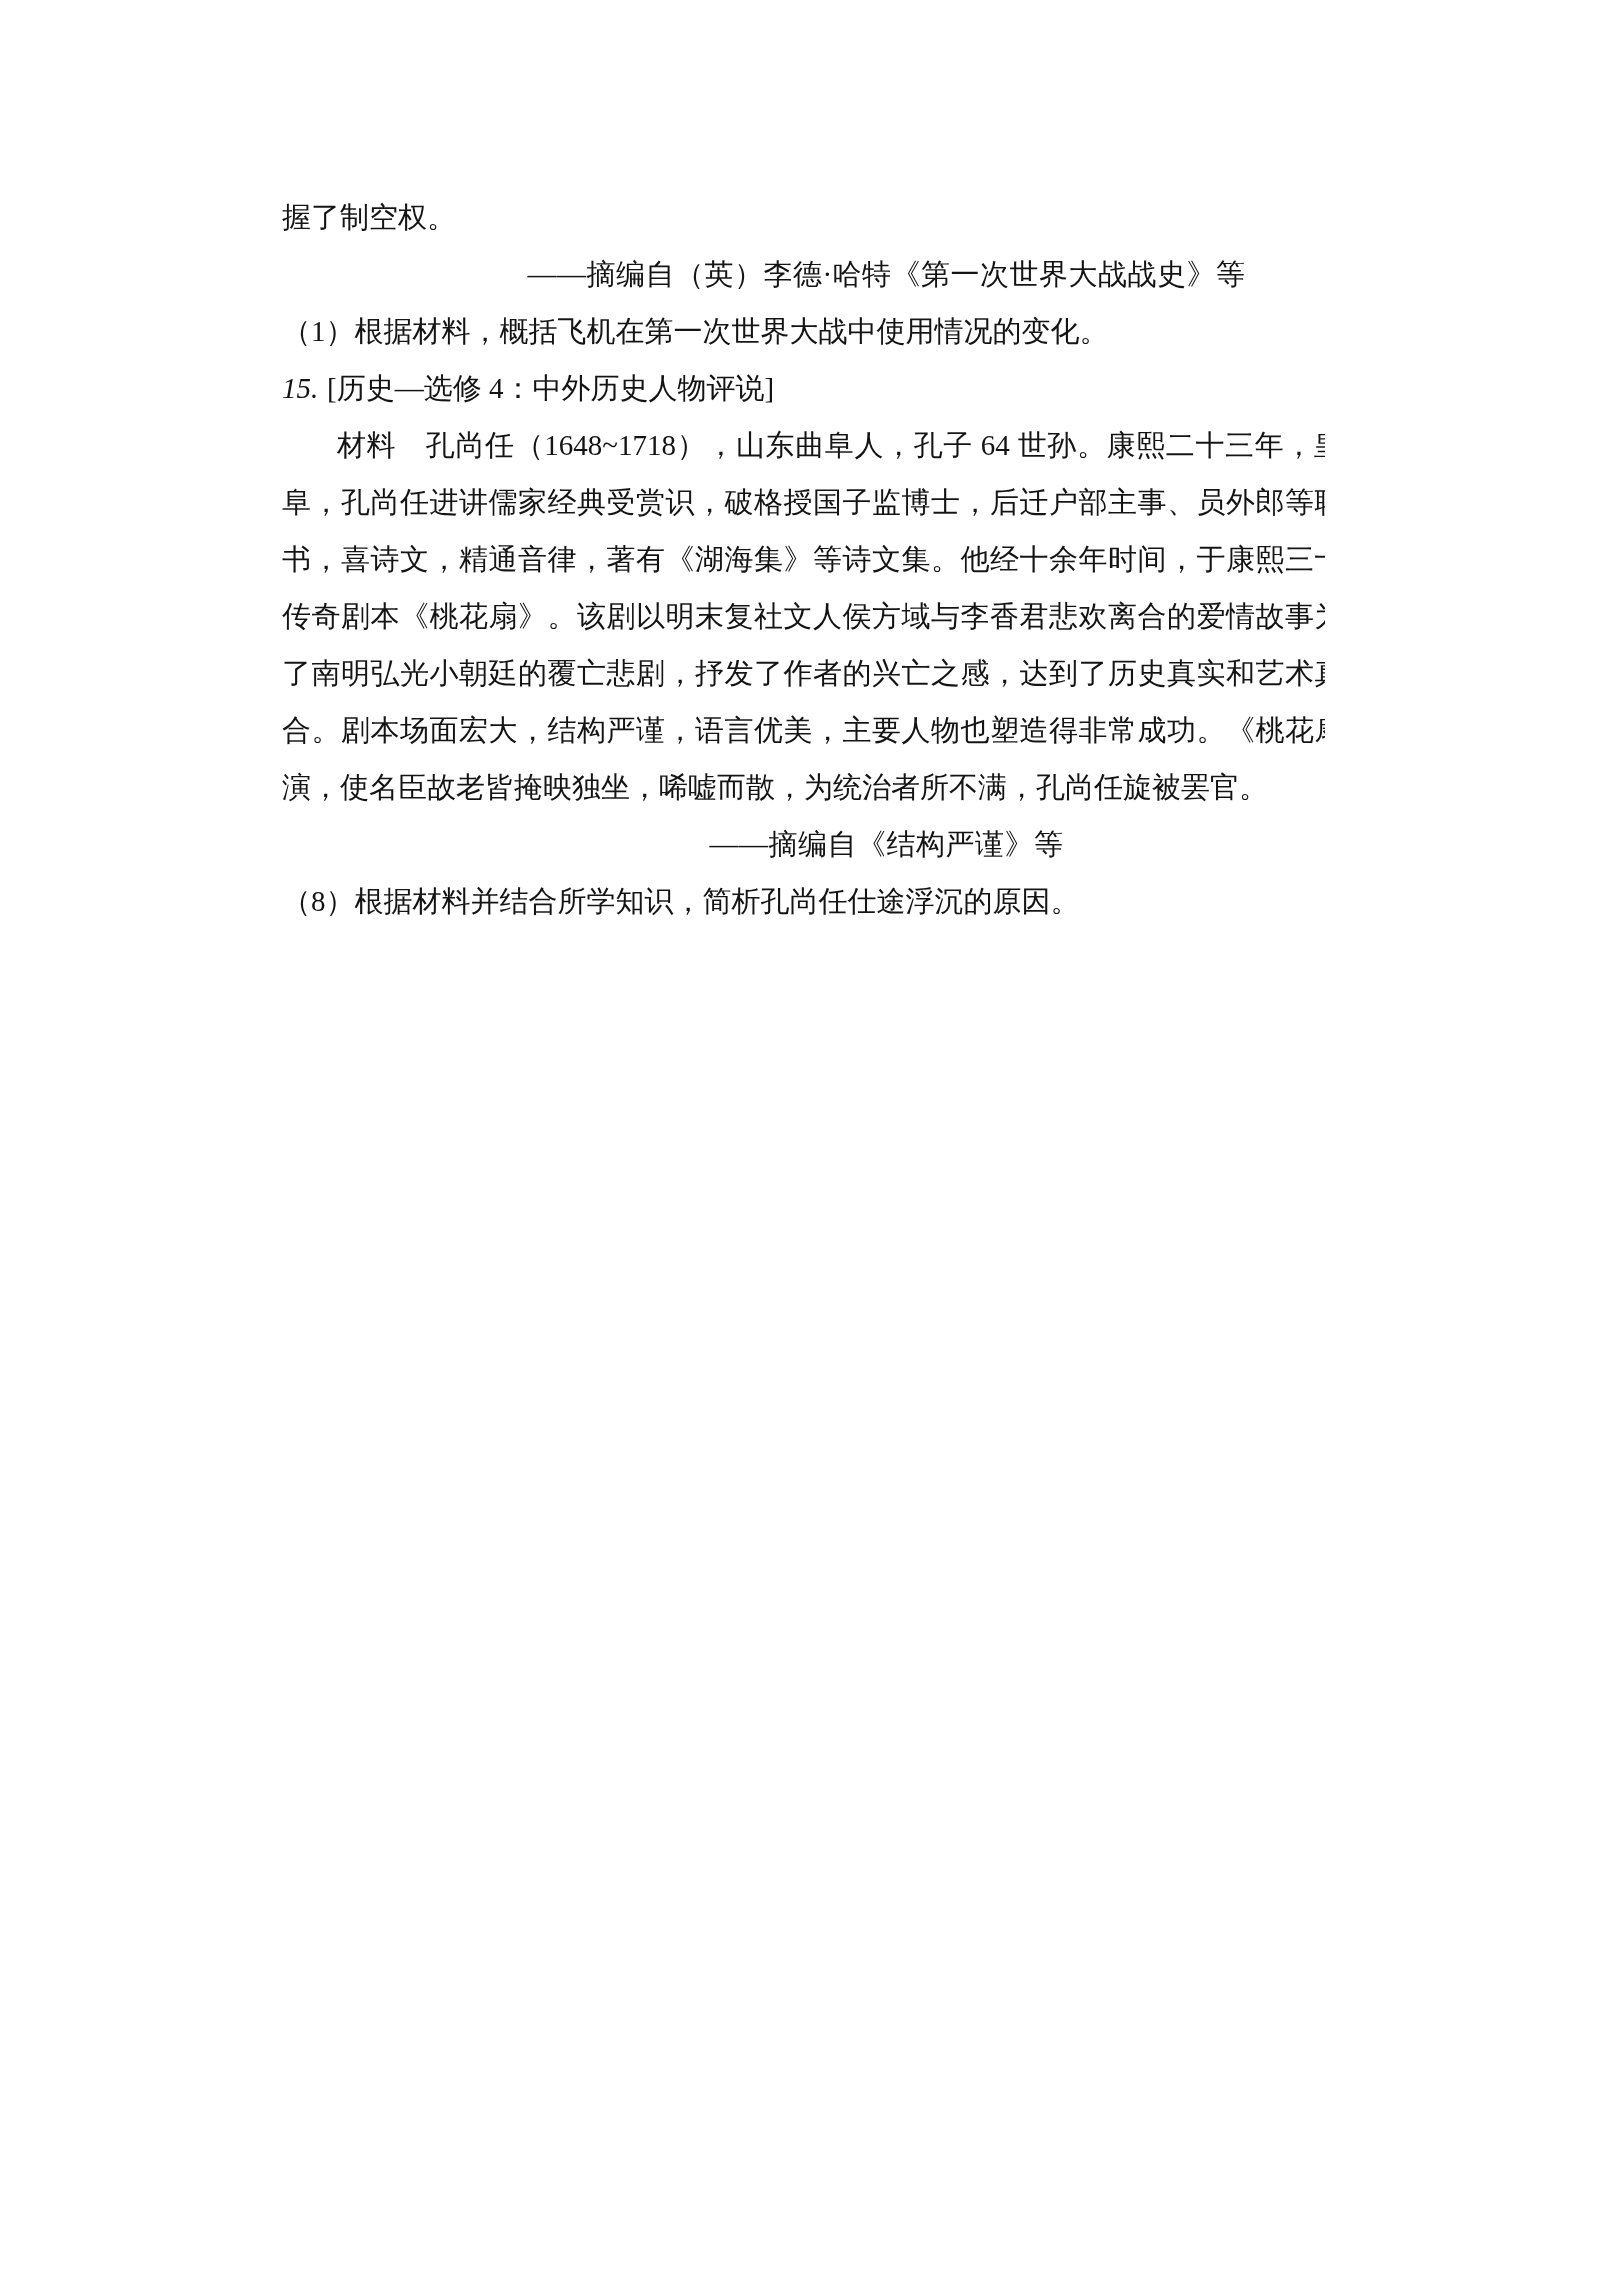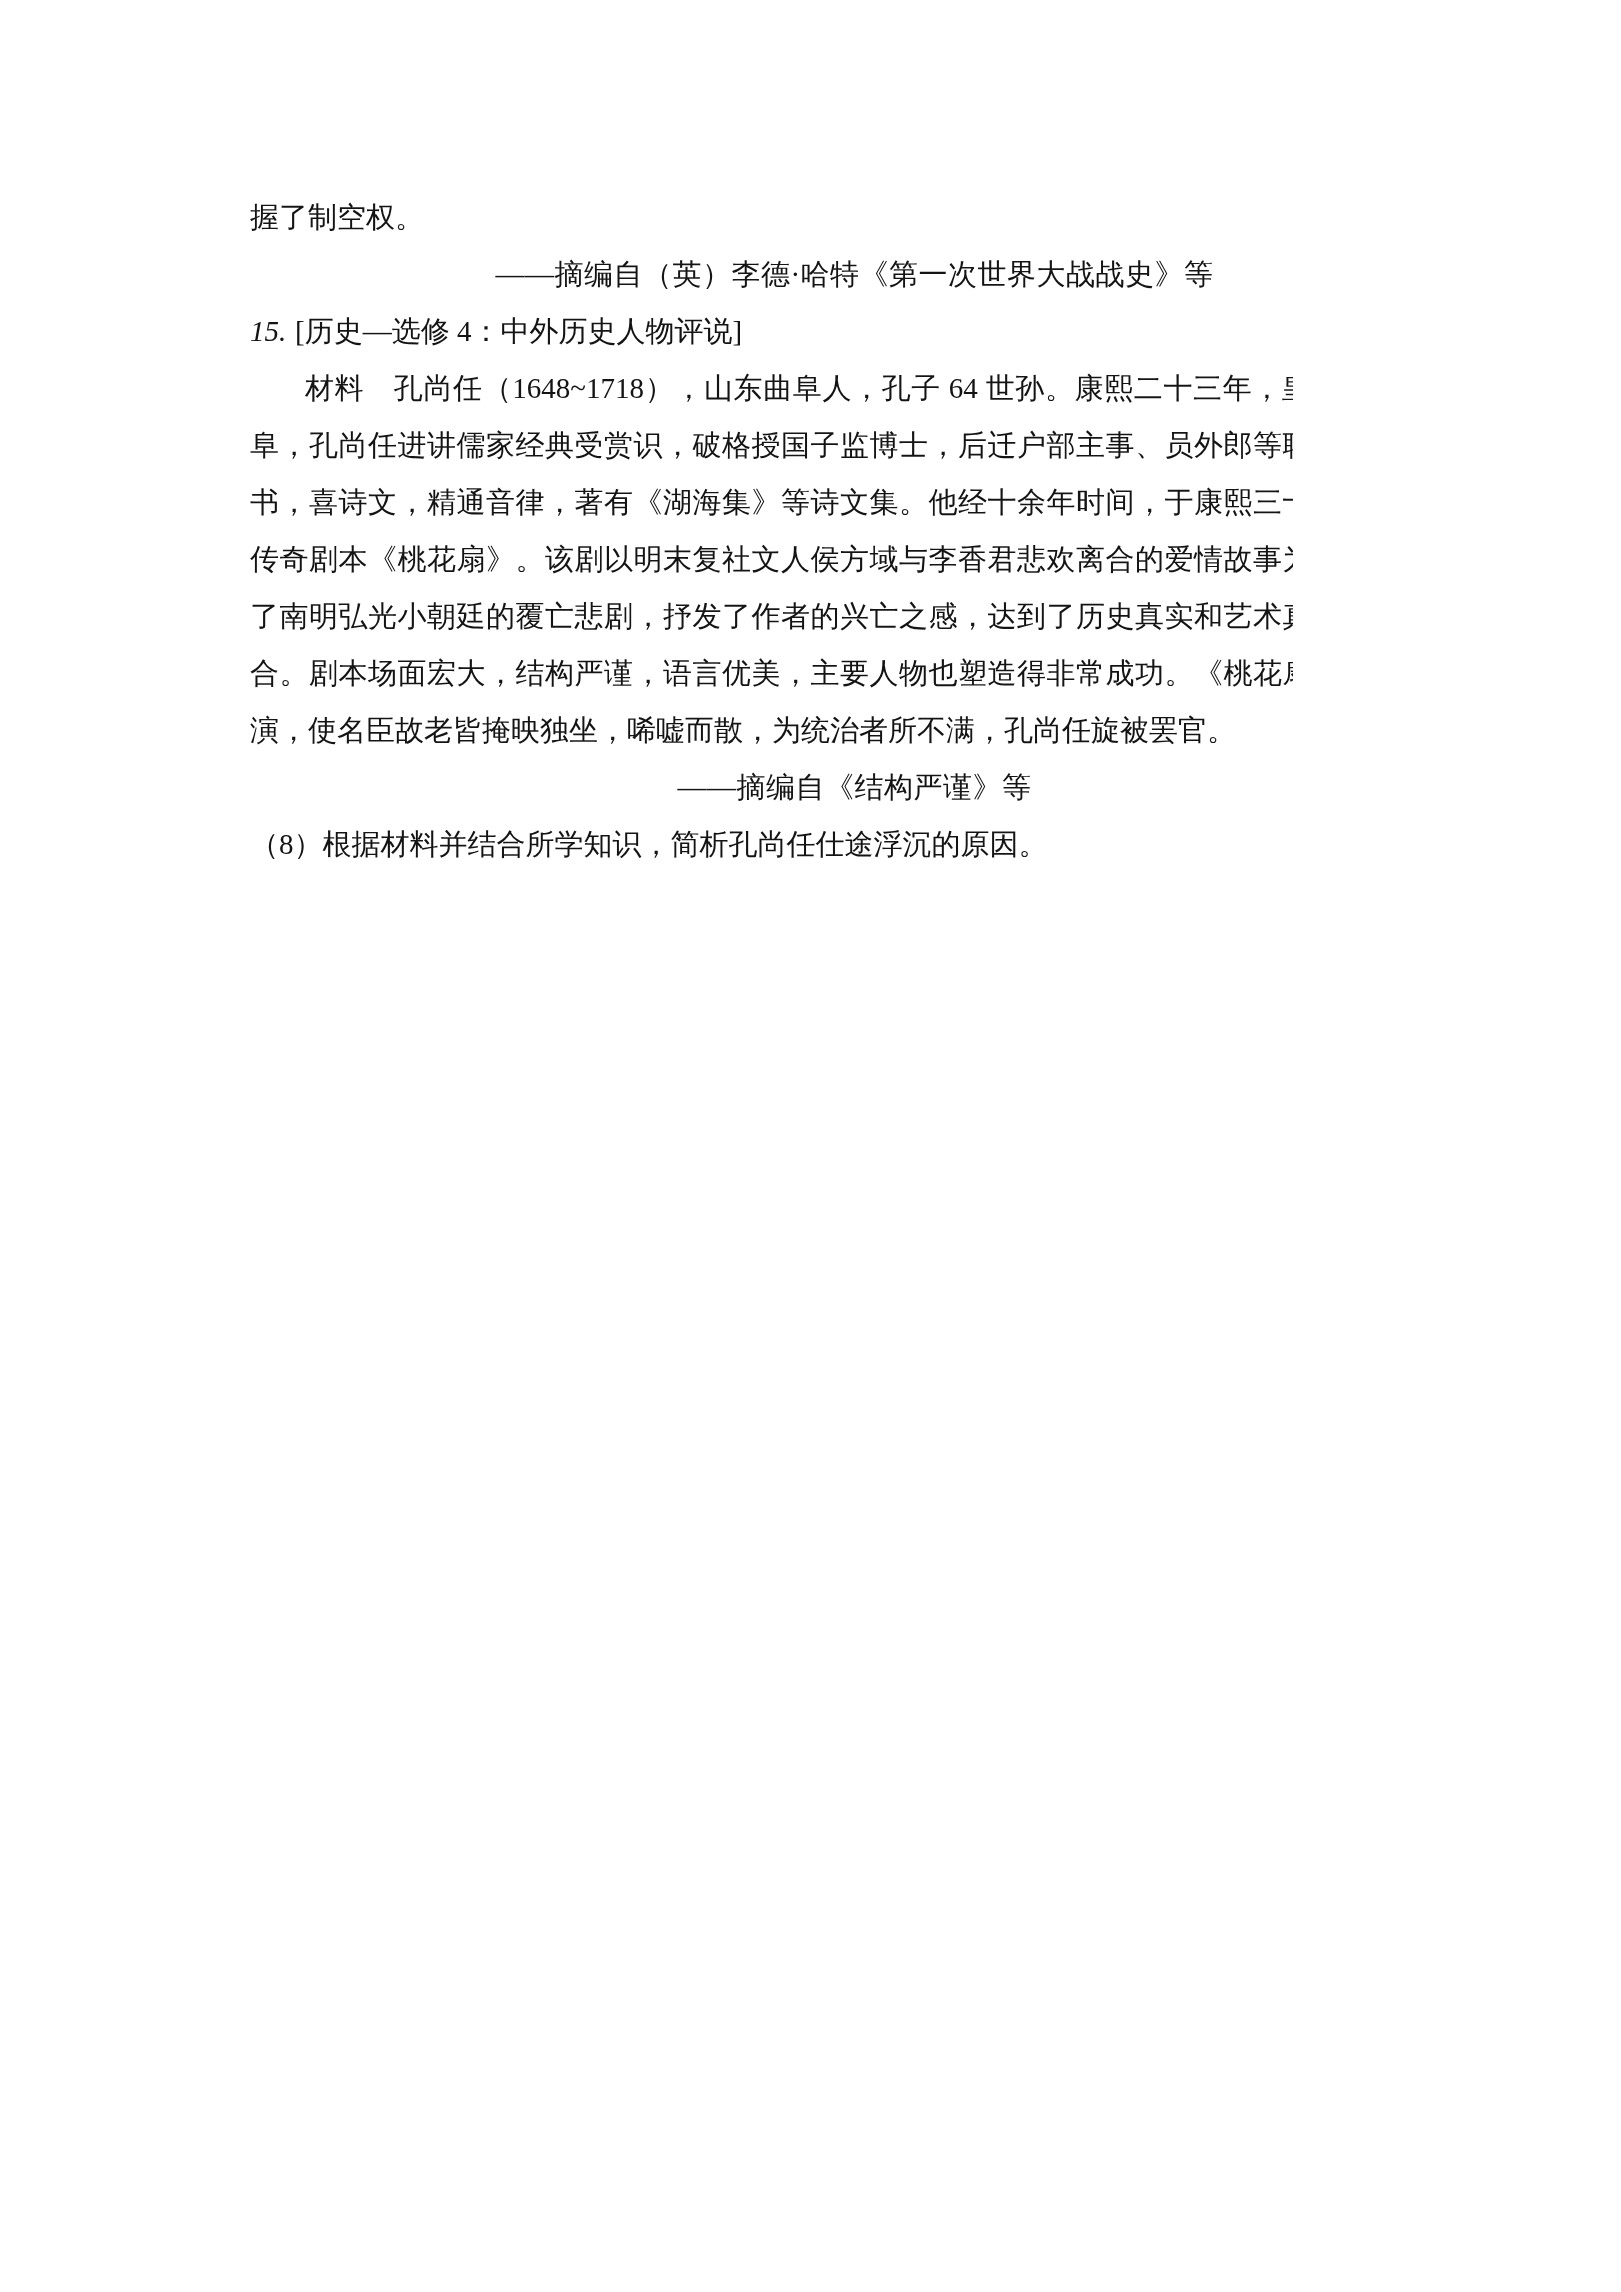--- a/index.html
+++ b/index.html
@@ -8,20 +8,21 @@
     background: #ffffff;
   }
   .page {
     position: relative;
     width: 1293px;
     height: 2293px;
     background: #ffffff;
     overflow: hidden;
     font-family: "Liberation Serif", serif;
     color: #141414;
+    margin-left: 32px;
   }
   .content {
     position: absolute;
     left: 250px;
     top: 189px;
     width: 1209px;
     font-size: 29px;
     line-height: 57px;
   }
   .content p {
@@ -45,20 +46,21 @@
 </head>
 <body>
 
 <div class="page">
   <div class="content">
 
     <p class="tail">握了制空权。</p>
 
     <p class="citation">——摘编自（英）李德·哈特《第一次世界大战战史》等</p>
 
+    <p class="question">（1）根据材料，概括飞机在第一次世界大战中使用情况的变化。</p>
 
 
     <p class="item-heading"><span class="num">15.</span><span class="title">[历史—选修 4：中外历史人物评说]</span></p>
 
     <p class="material">材料　孔尚任（1648~1718），山东曲阜人，孔子 64 世孙。康熙二十三年，皇帝南巡过曲阜，孔尚任进讲儒家经典受赏识，破格授国子监博士，后迁户部主事、员外郎等职。他博览群书，喜诗文，精通音律，著有《湖海集》等诗文集。他经十余年时间，于康熙三十八年，写成传奇剧本《桃花扇》。该剧以明末复社文人侯方域与李香君悲欢离合的爱情故事为线索，描写了南明弘光小朝廷的覆亡悲剧，抒发了作者的兴亡之感，达到了历史真实和艺术真实的较好结合。剧本场面宏大，结构严谨，语言优美，主要人物也塑造得非常成功。《桃花扇》在京师上演，使名臣故老皆掩映独坐，唏嘘而散，为统治者所不满，孔尚任旋被罢官。</p>
 
     <p class="citation">——摘编自《结构严谨》等</p>
 
 
     <p class="question">（8）根据材料并结合所学知识，简析孔尚任仕途浮沉的原因。</p>

